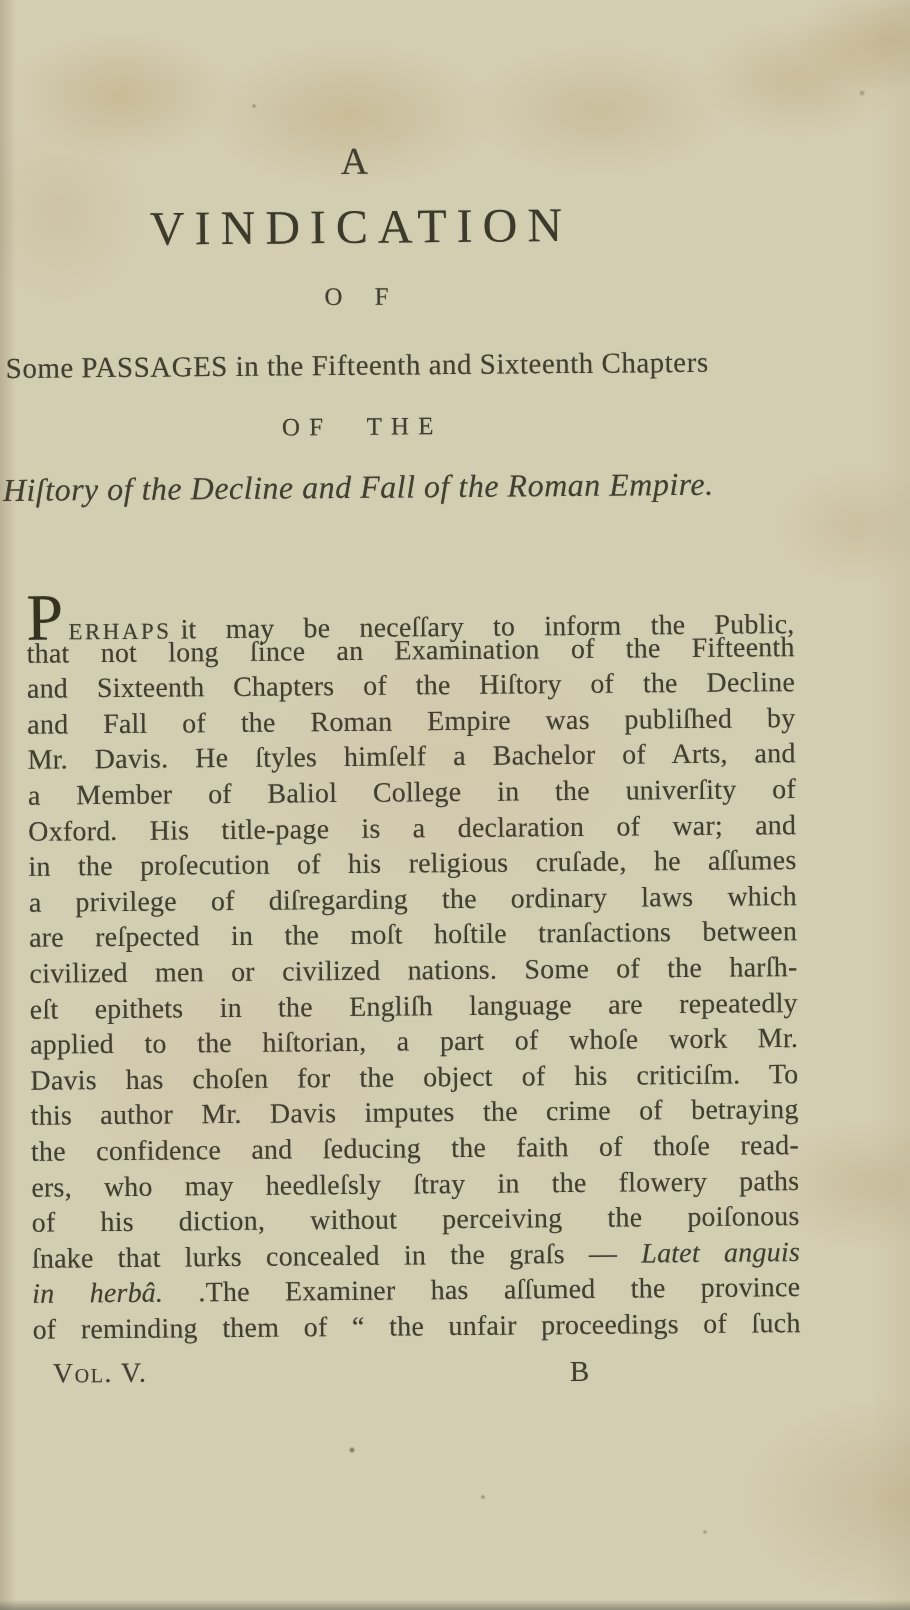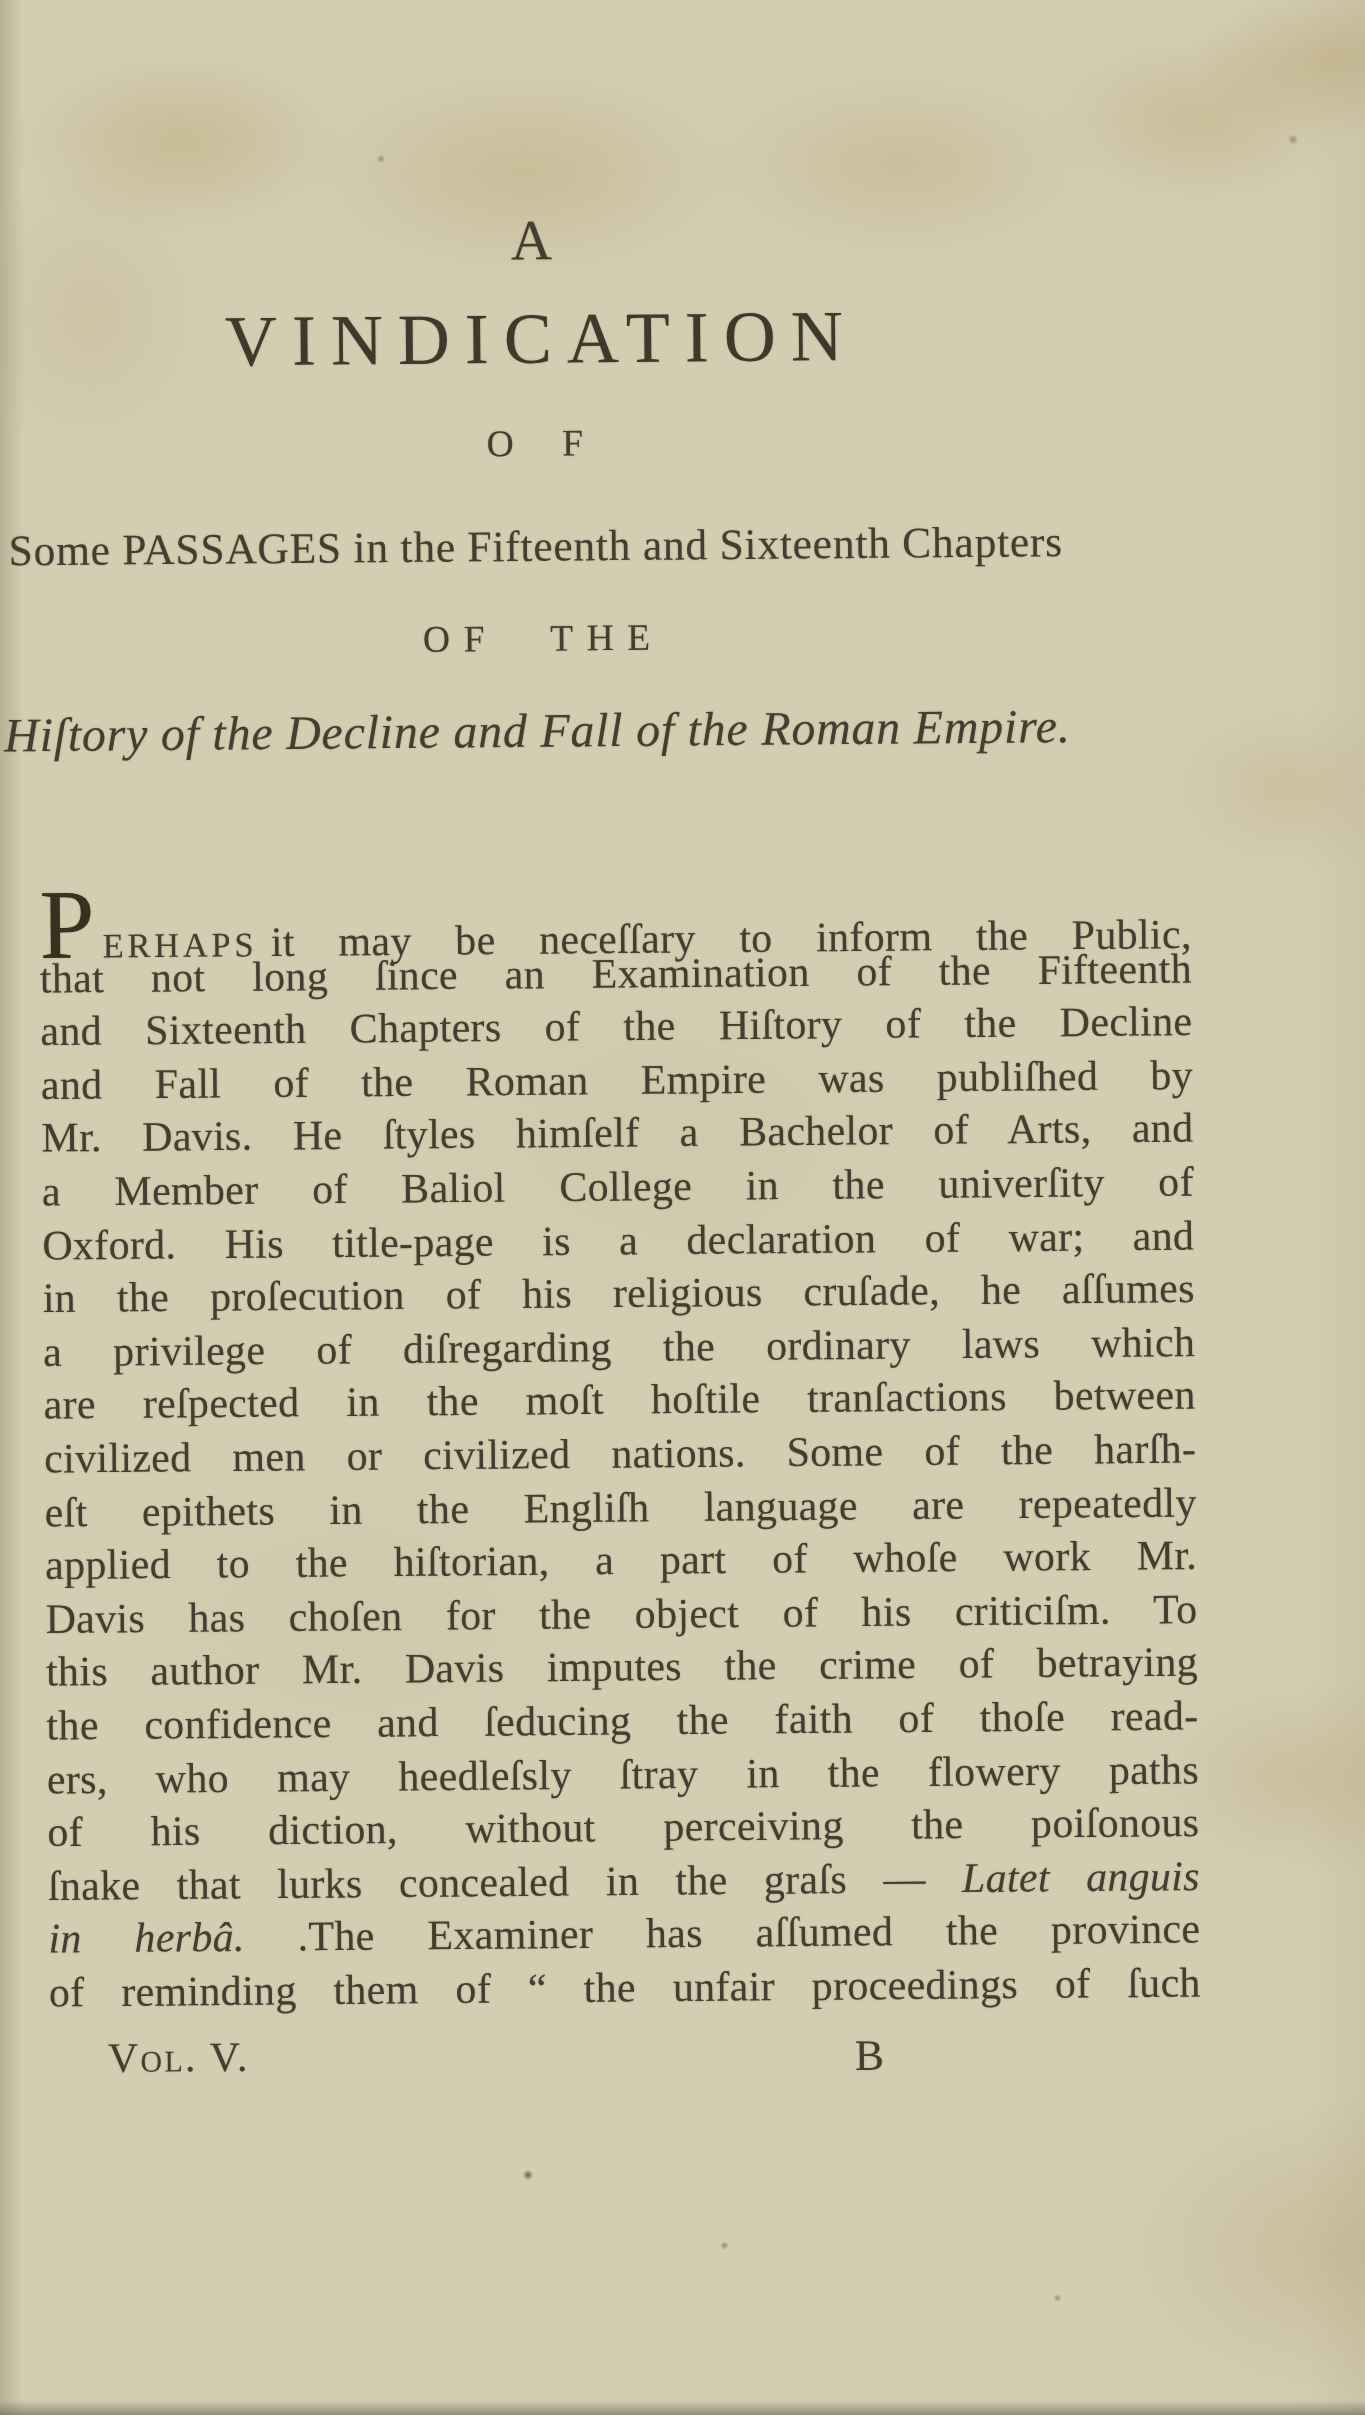--- a/index.html
+++ b/index.html
@@ -56,21 +56,21 @@
     text-align:justify;text-align-last:justify;text-justify:inter-word;
     overflow:visible;
   }
   .dropcap{font-size:66px;line-height:35.6px;color:#36321f;margin-right:5px;}
   .sc{font-size:23px;letter-spacing:2.5px;}
   .rest{margin-left:9px;}
   .lat{font-style:italic;}
 
   
   .footer{position:absolute;left:0;top:1354px;width:910px;height:40px;font-size:28px;}
-  .vol{position:absolute;left:48px;top:0;font-variant:small-caps;letter-spacing:1.5px;margin-left:19px;}
+  .vol{position:absolute;left:48px;top:0;font-variant:small-caps;letter-spacing:1.5px;}
   .sig{position:absolute;left:565px;top:2px;font-size:29px;}
 </style>
 </head>
 <body>
 
 <div class="page">
   <div class="tilt">
 
     <div class="titleblock">
       <div class="t-a ink">A</div>

